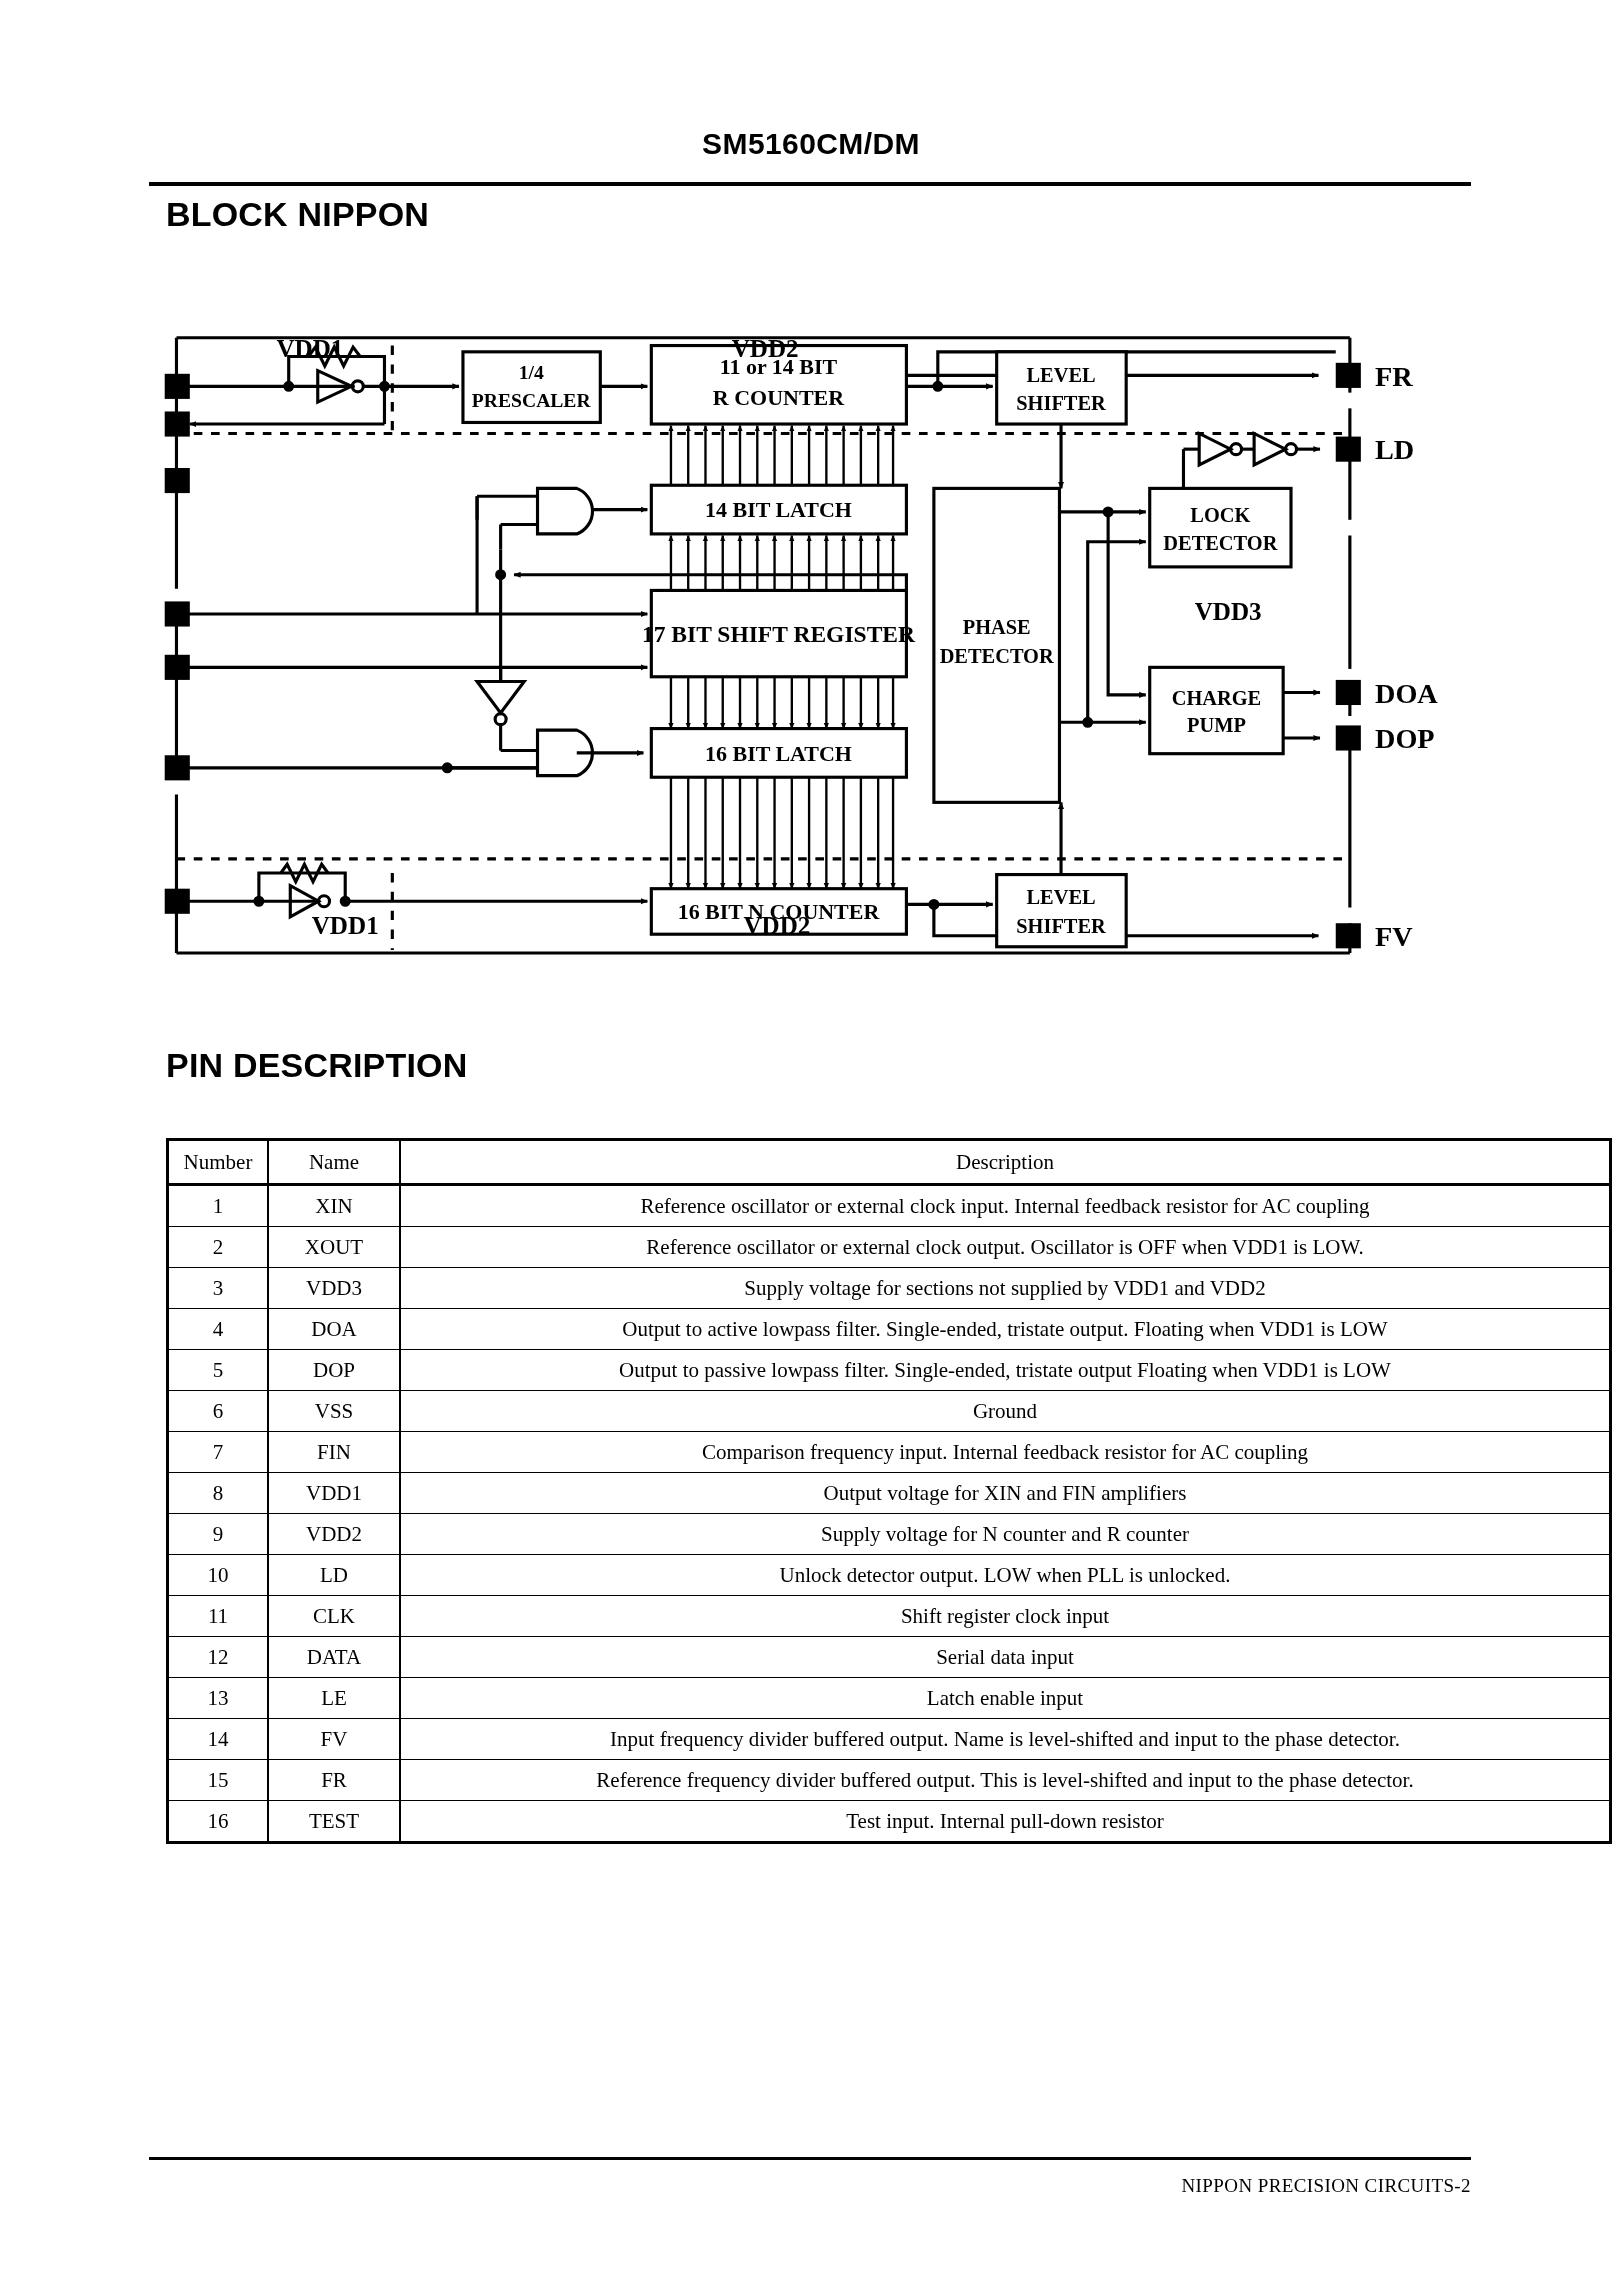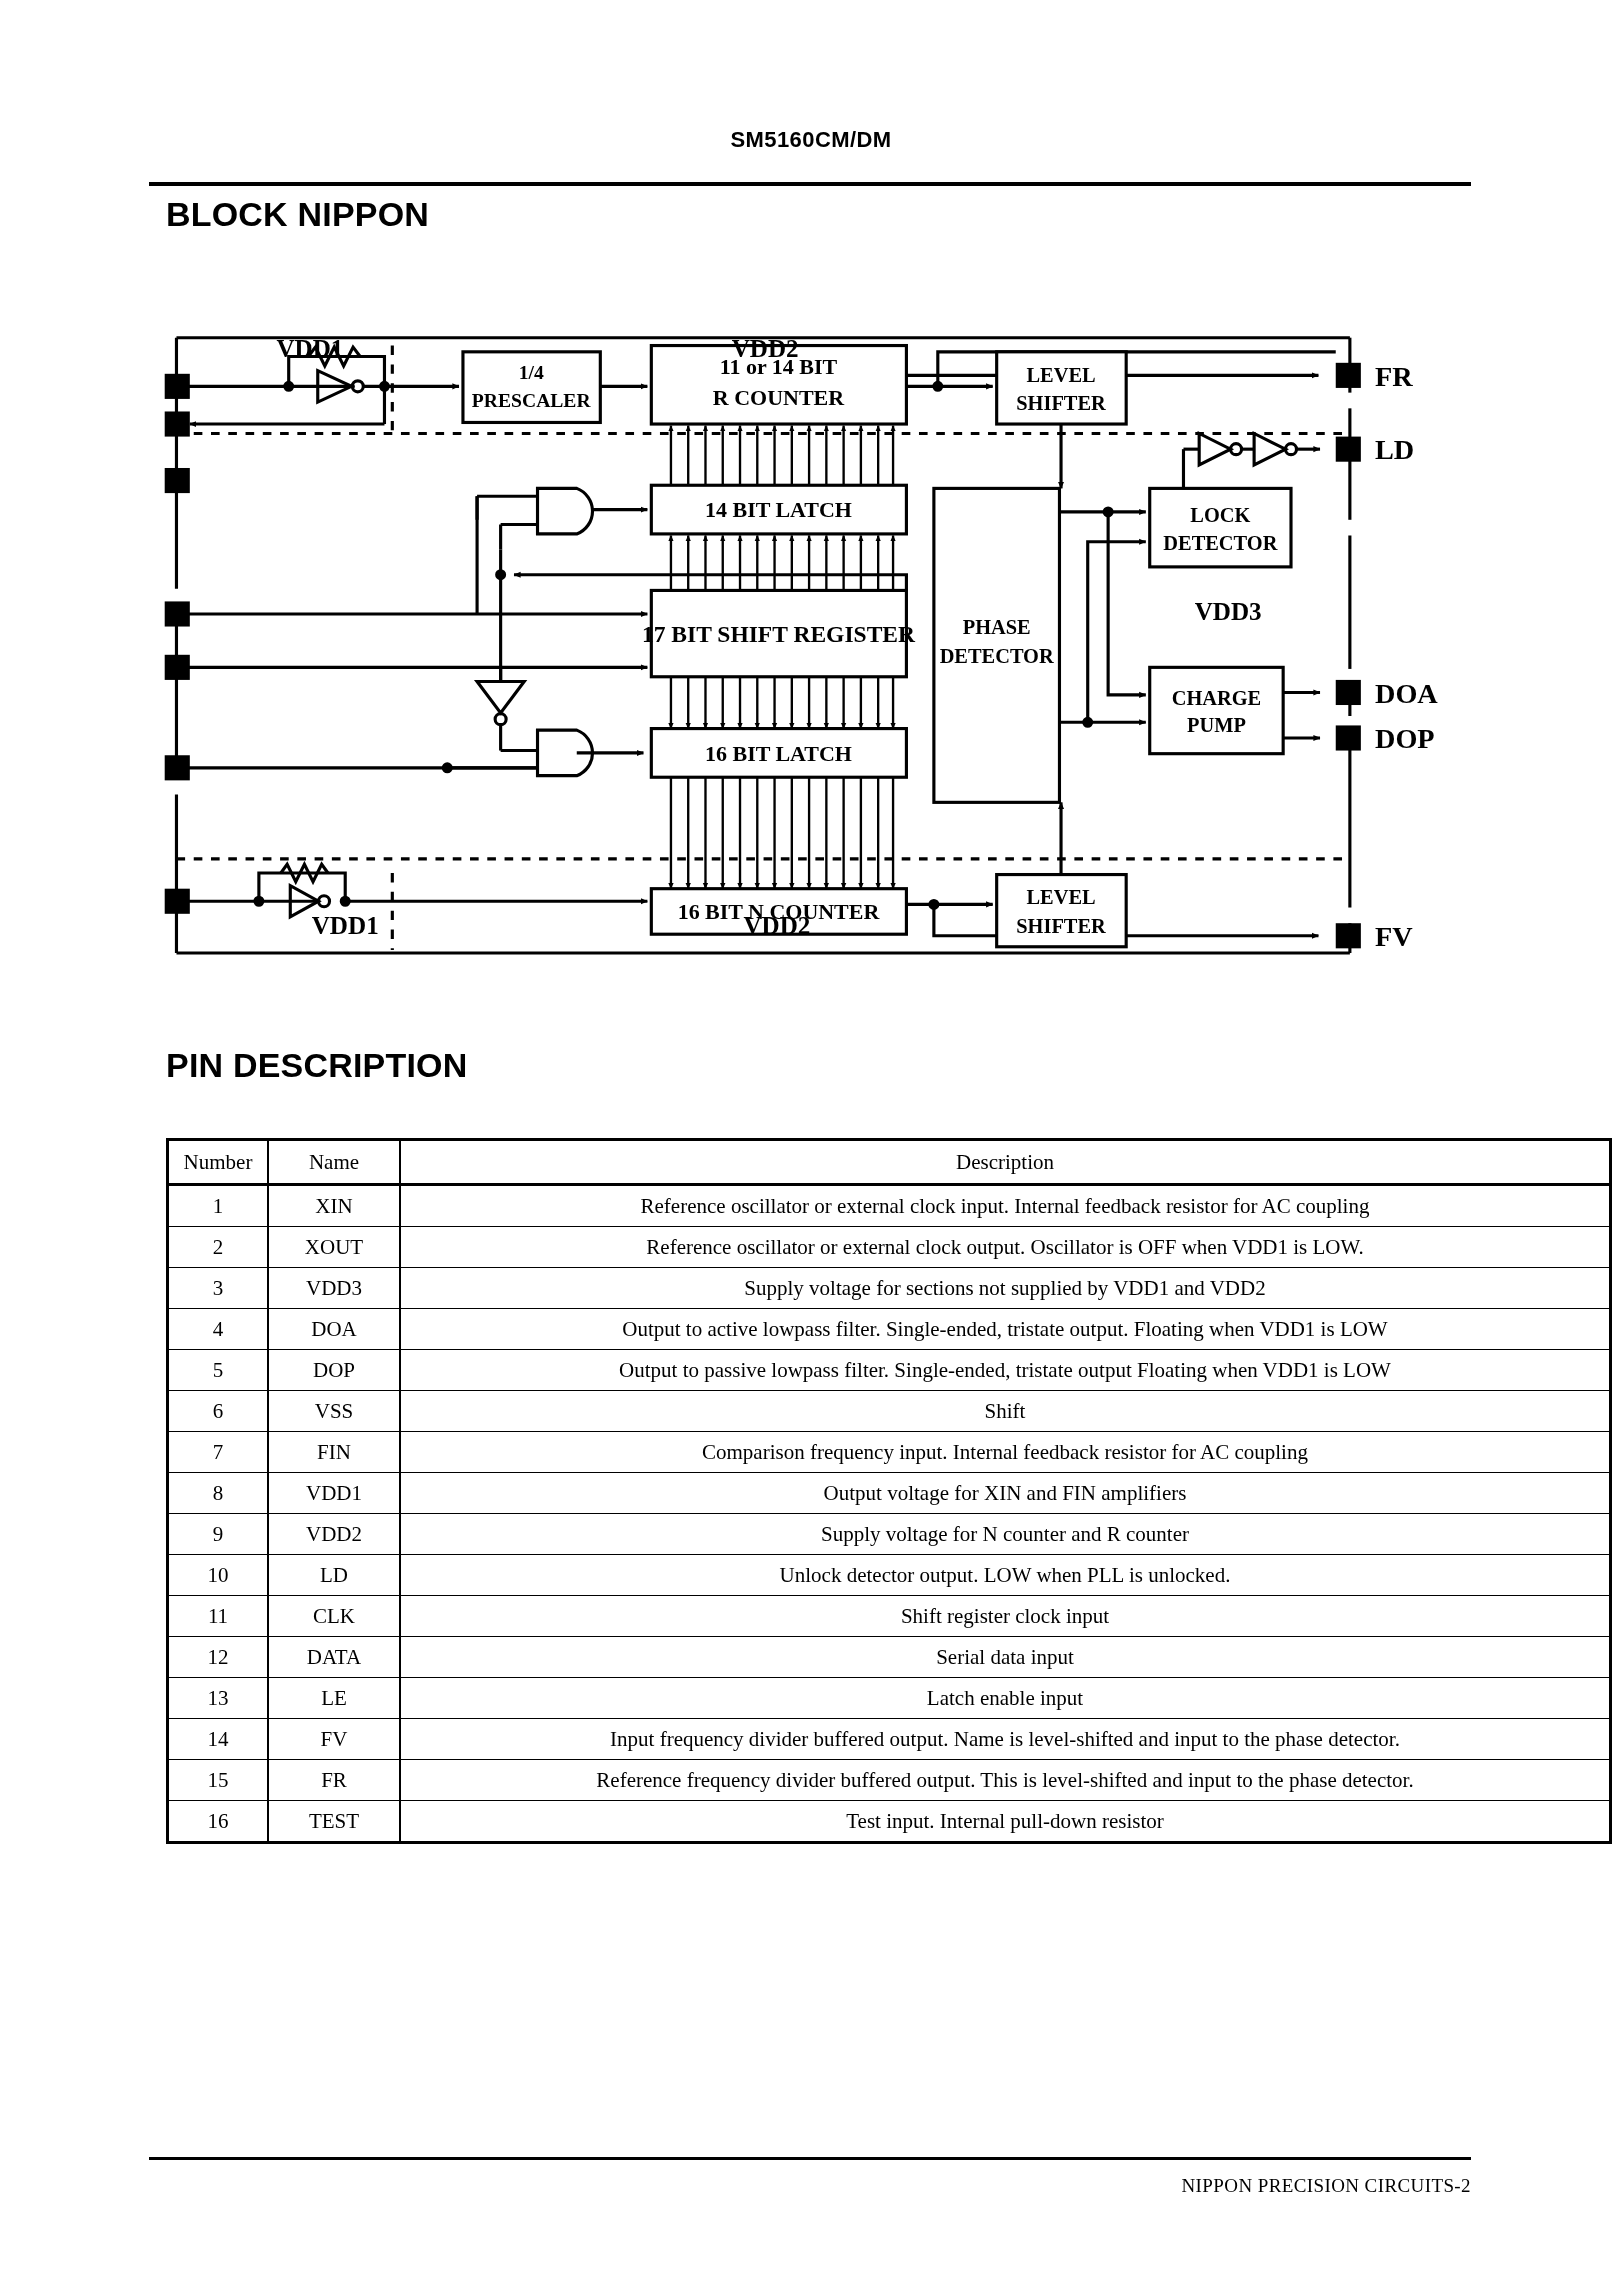--- a/index.html
+++ b/index.html
@@ -23,21 +23,21 @@
   }
 
   
   .doc-title {
     position: absolute;
     left: 0; top: 127px;
     width: 1622px;
     text-align: center;
     font-family: "Liberation Sans", sans-serif;
     font-weight: bold;
-    font-size: 22px;
+    font-size: 30px;
     letter-spacing: 0.4px;
   }
   .header-rule {
     position: absolute;
     left: 149px; top: 182px;
     width: 1322px; height: 3.9px;
     background: #000;
   }
 
   .section-heading {
@@ -446,21 +446,21 @@
           <td>Output to active lowpass filter. Single-ended, tristate output. Floating when VDD1 is LOW</td>
         </tr>
       <tr>
           <td class="col-num">5</td>
           <td class="col-name">DOP</td>
           <td>Output to passive lowpass filter. Single-ended, tristate output Floating when VDD1 is LOW</td>
         </tr>
       <tr>
           <td class="col-num">6</td>
           <td class="col-name">VSS</td>
-          <td>Shift</td>
+          <td>Ground</td>
         </tr>
       <tr>
           <td class="col-num">7</td>
           <td class="col-name">FIN</td>
           <td>Comparison frequency input. Internal feedback resistor for AC coupling</td>
         </tr>
       <tr>
           <td class="col-num">8</td>
           <td class="col-name">VDD1</td>
           <td>Output voltage for XIN and FIN amplifiers</td>

